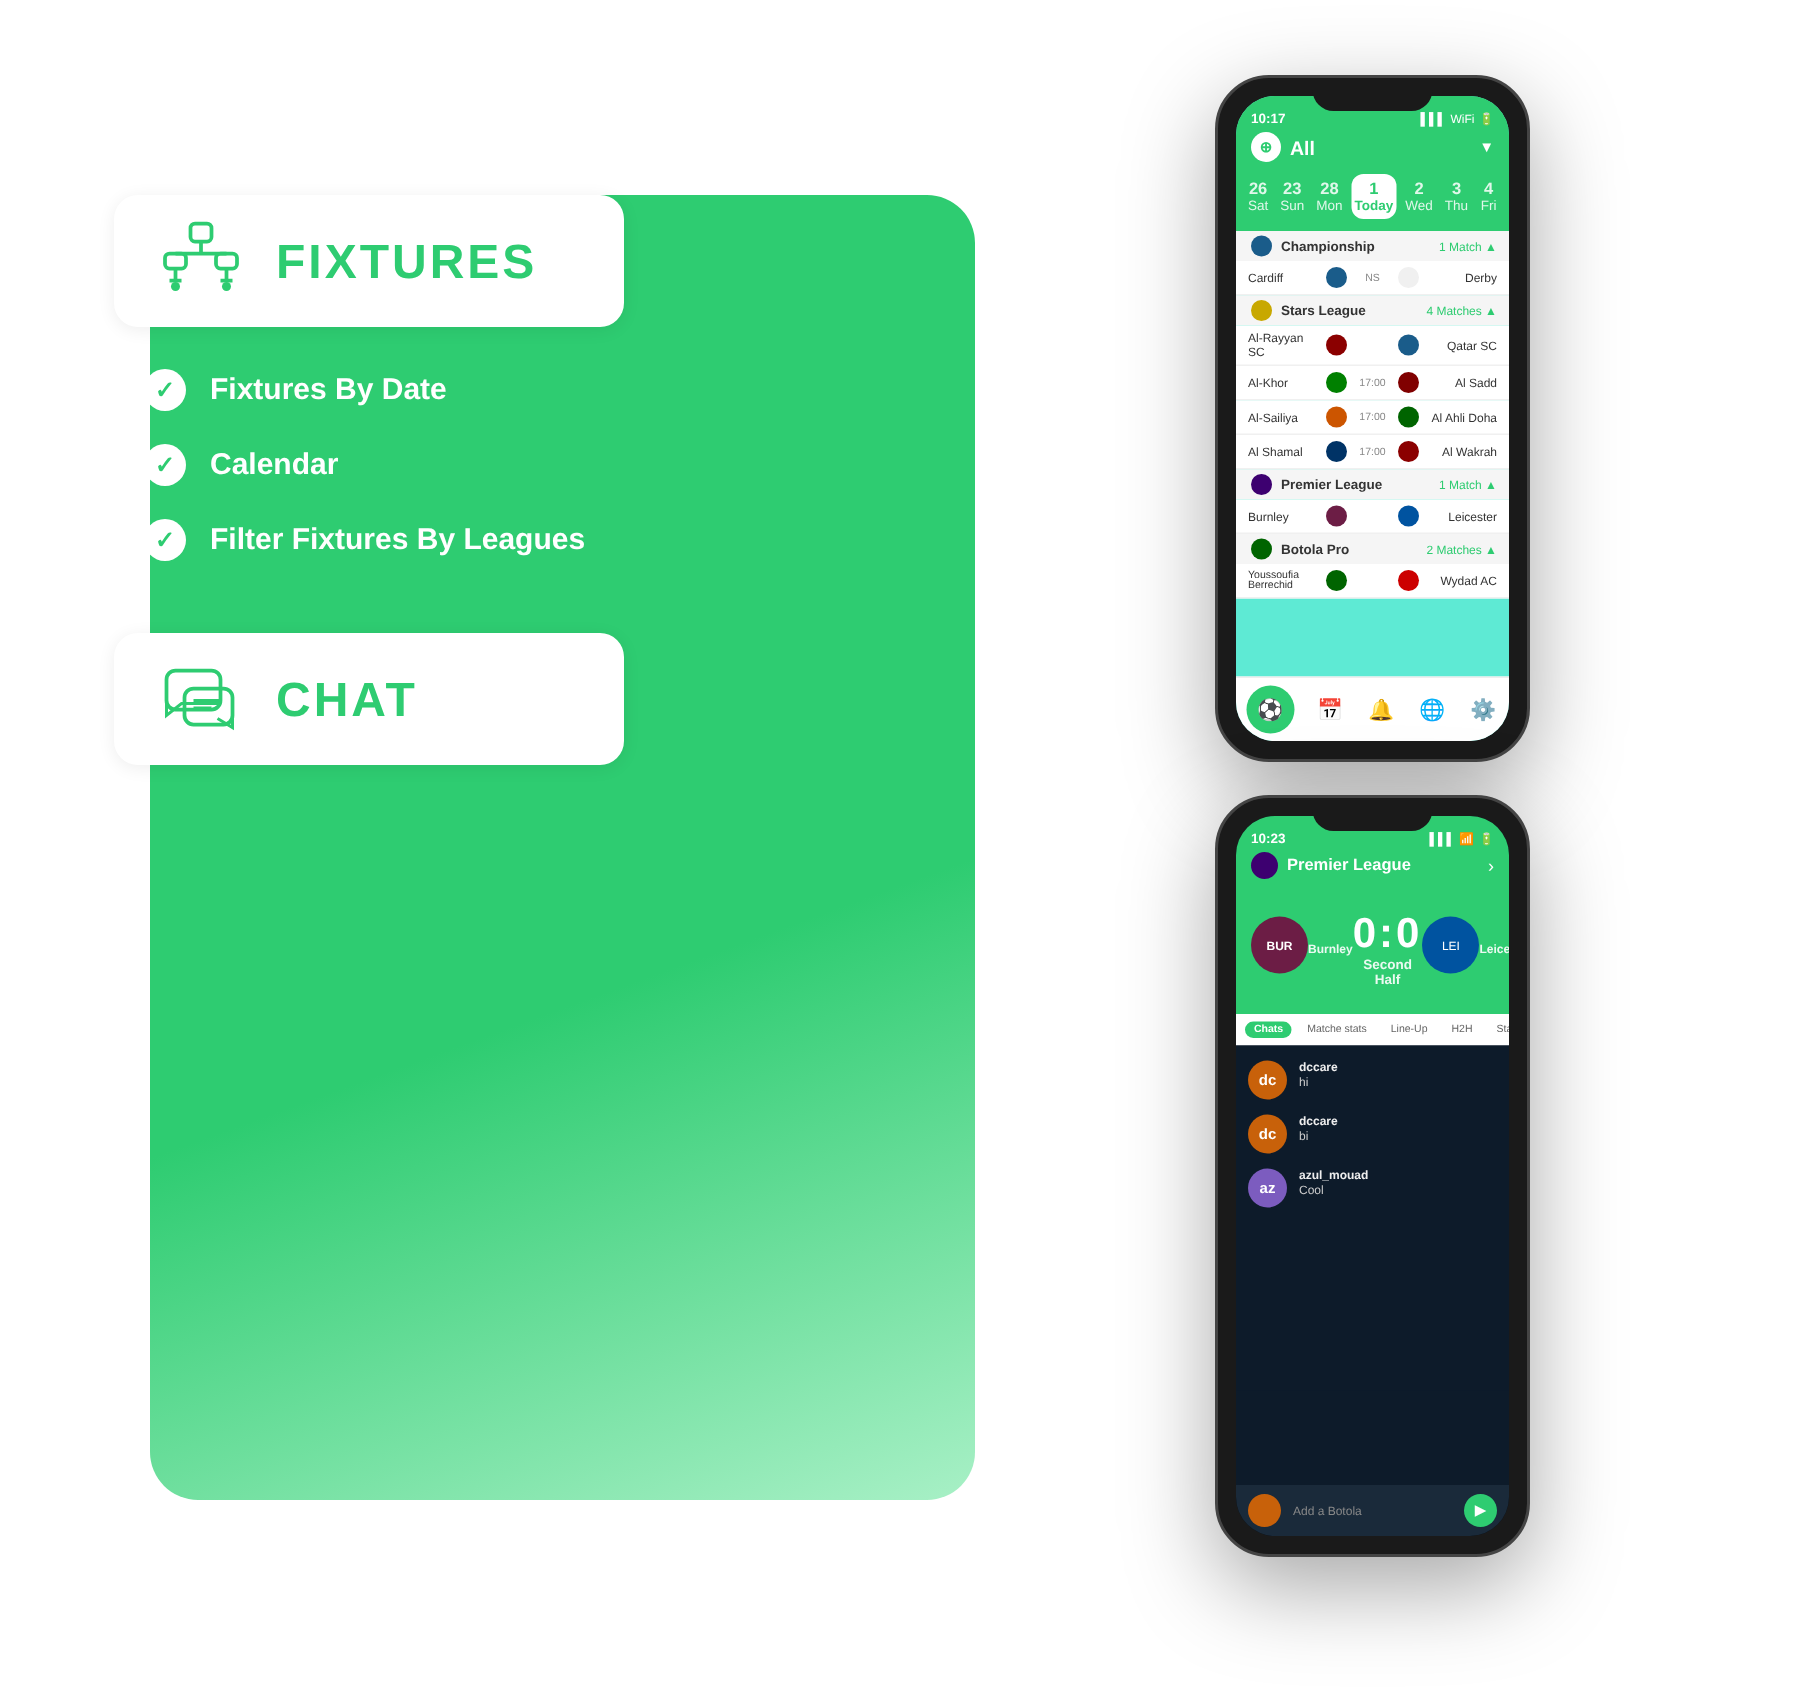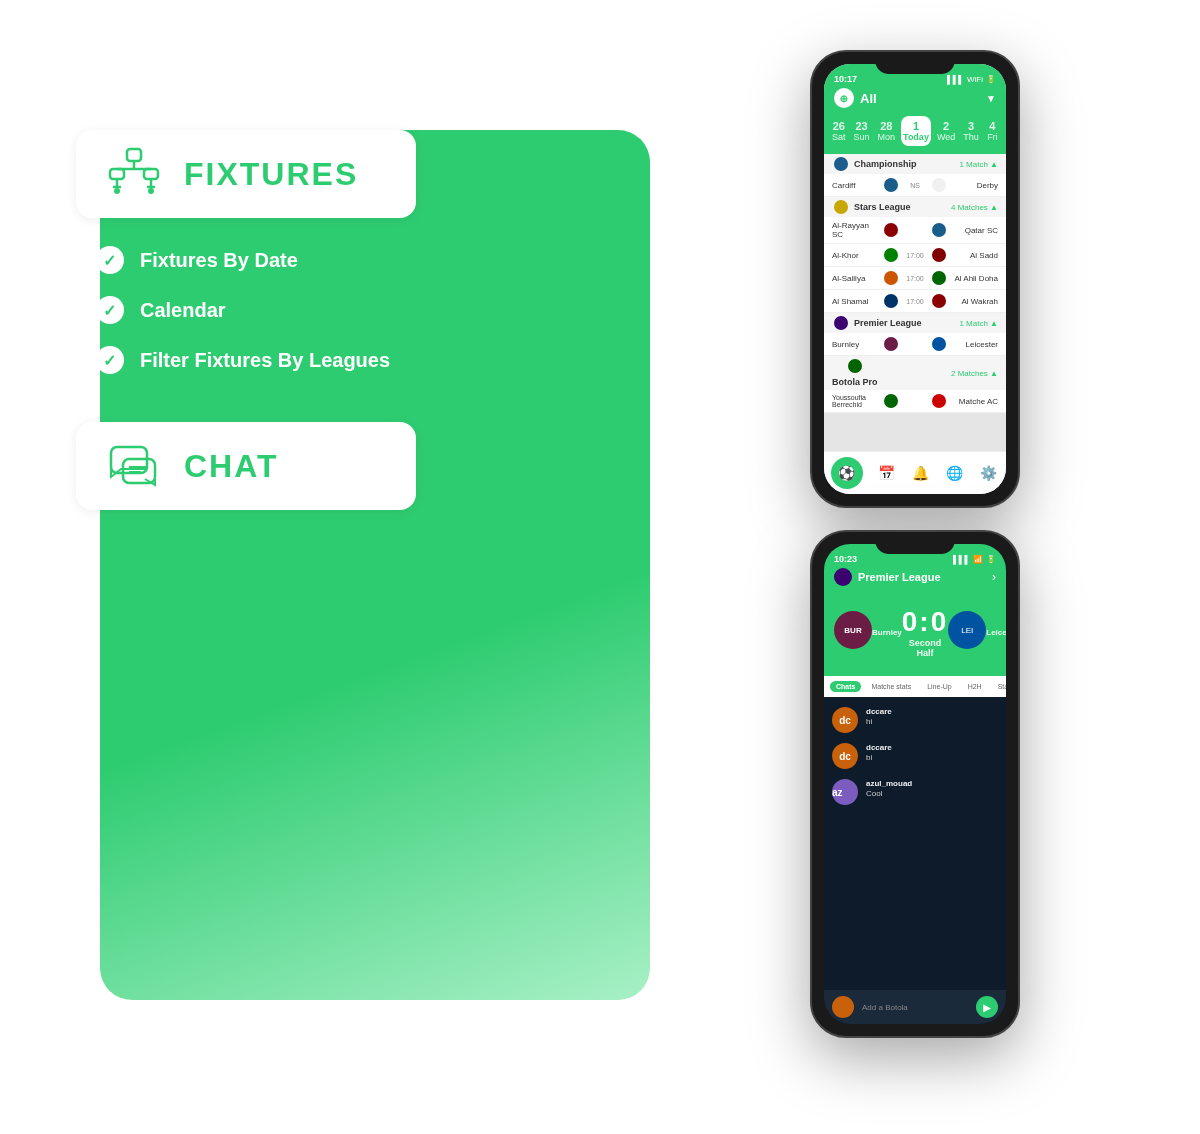--- a/index.html
+++ b/index.html
@@ -119,21 +119,21 @@
       left: 50%;
       transform: translateX(-50%);
       width: 80px;
       height: 22px;
       background: #1a1a1a;
       border-radius: 0 0 14px 14px;
       z-index: 10;
     }
 
     .phone-screen {
-      background: #e5e5e5;
+      background: #5eead4;
       border-radius: 26px;
       overflow: hidden;
       height: 430px;
       position: relative;
     }
 
     .phone1-allrow {
       background: #2ecc71;
       display: flex;
       align-items: center;
@@ -619,32 +619,32 @@
         </div>
         <div class="match-row">
           <span class="team-name">Burnley</span>
           <div class="team-logo" style="background:#6C1D45;"></div>
           <div class="match-time"></div>
           <div class="team-logo" style="background:#0053A0;"></div>
           <span class="team-right">Leicester</span>
         </div>
 
         <div class="league-row">
-          <div style="display:flex;align-items:center;gap:4px;flex-direction:column;">
+          <div style="display:flex;align-items:center;gap:4px;">
             <div class="team-logo" style="background:#006400;"></div>
             <span class="league-name">Botola Pro</span>
           </div>
           <span class="match-count">2 Matches ▲</span>
         </div>
         <div class="match-row">
           <span class="team-name" style="font-size:7px;">Youssoufia Berrechid</span>
           <div class="team-logo" style="background:#006400;"></div>
           <div class="match-time"></div>
           <div class="team-logo" style="background:#CC0000;"></div>
-          <span class="team-right">Matche AC</span>
+          <span class="team-right">Wydad AC</span>
         </div>
       </div>
 
       <div class="phone1-nav">
         <div class="nav-icon-circle">
           <span style="color:#fff; font-size:14px;">⚽</span>
         </div>
         <div class="nav-icon-plain">📅</div>
         <div class="nav-icon-plain">🔔</div>
         <div class="nav-icon-plain">🌐</div>
@@ -719,21 +719,21 @@
           <div class="chat-avatar" style="background:#c8610a; display:flex; align-items:center; justify-content:center;">
             <span style="color:#fff; font-size:10px; font-weight:700;">dc</span>
           </div>
           <div class="chat-content">
             <div class="chat-username">dccare</div>
             <div class="chat-text">bi</div>
           </div>
         </div>
 
         <div class="chat-msg">
-          <div class="chat-avatar purple" style="display:flex; align-items:center; justify-content:flex-start;">
+          <div class="chat-avatar purple" style="display:flex; align-items:center; justify-content:center;">
             <span style="color:#fff; font-size:10px; font-weight:700;">az</span>
           </div>
           <div class="chat-content">
             <div class="chat-username">azul_mouad</div>
             <div class="chat-text">Cool</div>
           </div>
         </div>
       </div>
 
       <div class="phone2-input-bar">

